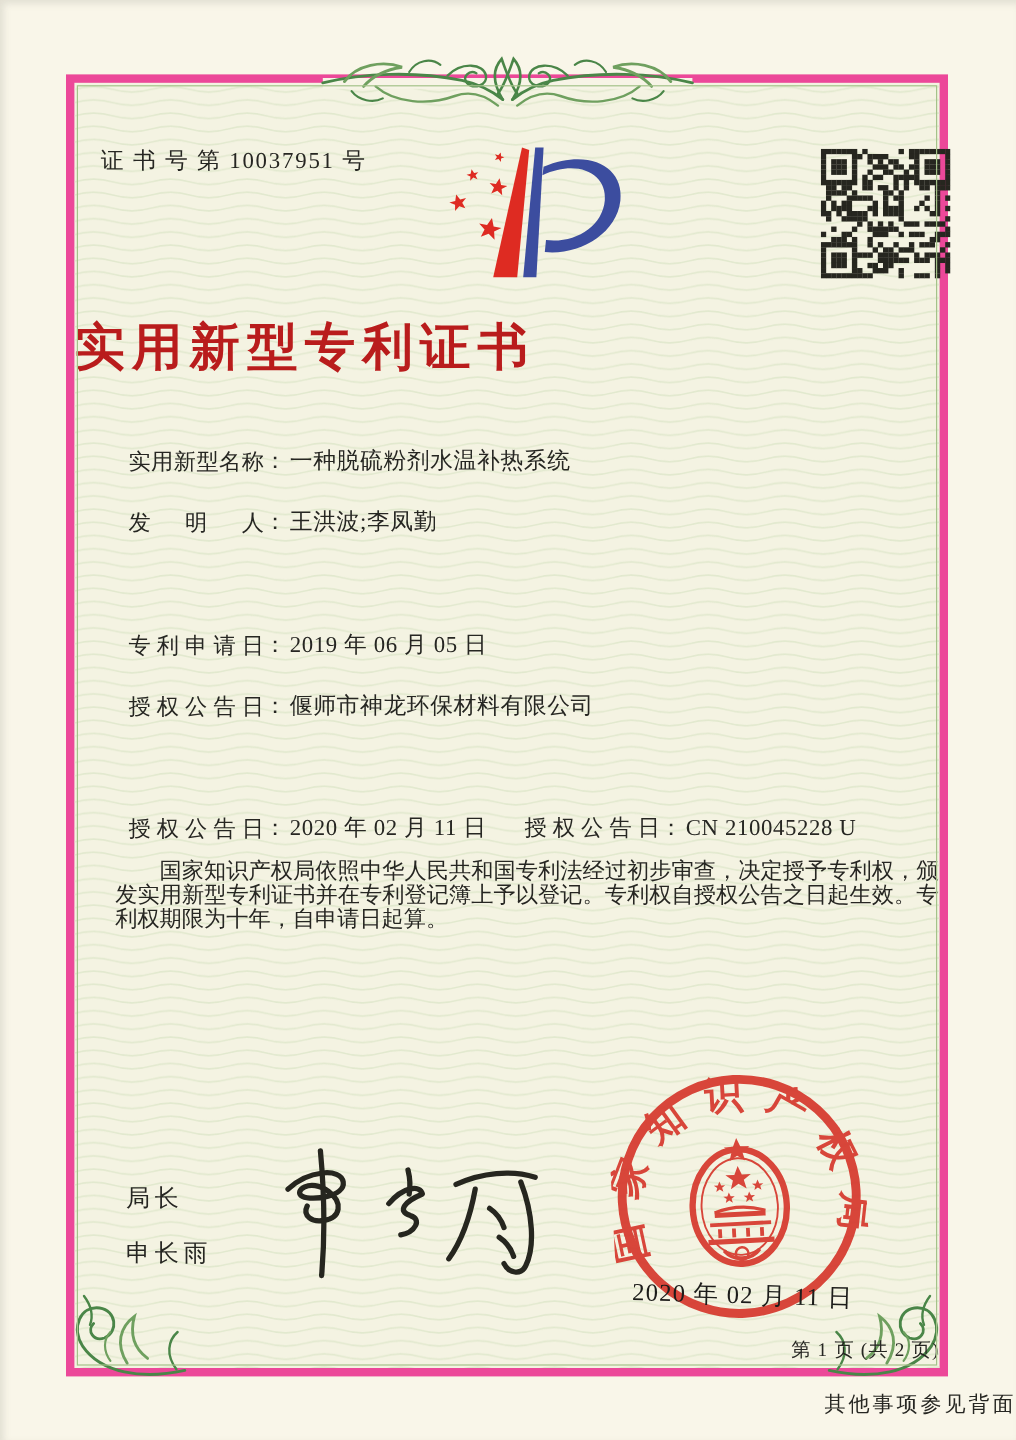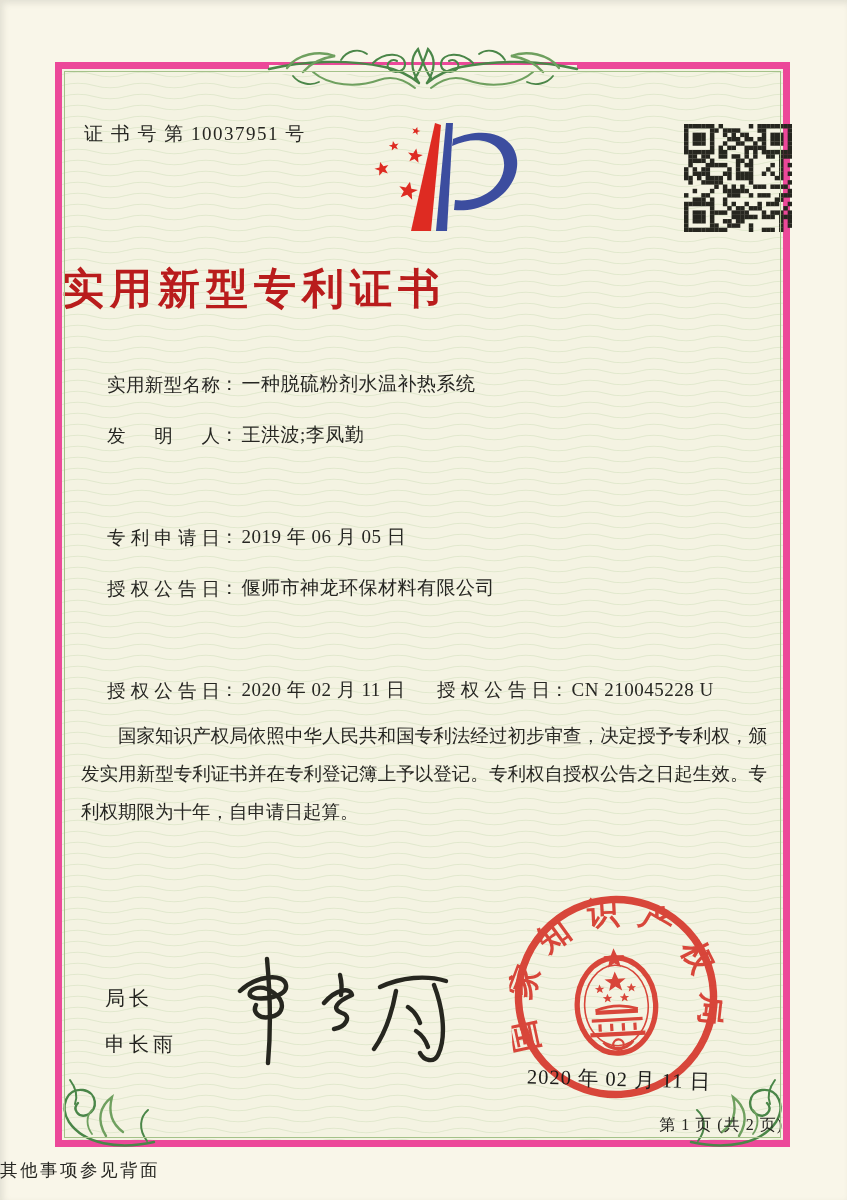--- a/index.html
+++ b/index.html
@@ -25,34 +25,34 @@
   .title{
     position:absolute;left:0;top:192px;width:100%;text-align:left;
     font-size:42px;font-weight:700;letter-spacing:6px;color:#b91c1c;
   }
   .row{position:absolute;left:45px;white-space:nowrap;font-size:19px;}
   .f-label{display:inline-block;width:113px;font-size:18.5px;text-align:justify;text-align-last:justify;vertical-align:bottom;}
   .f-colon{font-size:18.5px;}
   .f-value{margin-left:3px;letter-spacing:.5px;}
   .pair2{position:absolute;left:330px;top:0;white-space:nowrap;}
   .paras{
-    position:absolute;left:19px;top:648px;width:686px;
-    font-size:18.5px;line-height:38px;text-align:justify;font-family:Liberation Serif, serif;
+    position:absolute;left:34px;top:648px;width:686px;
+    font-size:18.5px;line-height:20px;text-align:justify;font-family:Liberation Serif, serif;
   }
   .paras p{margin:0;text-indent:2em;}
   .director-title{position:absolute;left:43px;top:916px;font-size:20px;letter-spacing:4px;}
   .director-name{position:absolute;left:43px;top:962px;font-size:20px;letter-spacing:4px;}
   .signature{position:absolute;left:150px;top:882px;width:250px;height:120px;}
   .seal{position:absolute;left:448px;top:822px;width:212px;height:212px;transform:rotate(-3deg);opacity:.93;}
   .seal-date{
     position:absolute;left:452px;top:996px;width:210px;text-align:center;
     font-size:20.5px;color:#1c1c1a;letter-spacing:1px;transform:rotate(1.6deg);
   }
   .page-info{position:absolute;left:0;top:1046px;width:100%;text-align:right;font-size:16px;letter-spacing:1px;}
-  .back-note{position:absolute;left:0;top:1158px;width:100%;text-align:left;font-size:17.5px;letter-spacing:2.5px;}
+  .back-note{position:absolute;left:0;top:1158px;width:100%;text-align:right;font-size:17.5px;letter-spacing:2.5px;}
   .orn-top{position:absolute;left:50%;top:-27px;transform:translateX(-50%);width:340px;height:54px;}
   .orn-bl{position:absolute;left:-14px;bottom:-16px;width:110px;height:86px;}
   .orn-br{position:absolute;right:-14px;bottom:-16px;width:110px;height:86px;transform:scaleX(-1);}
 </style>
 </head>
 <body>
 
 <div class="frame">
 
   <svg class="waves" xmlns="http://www.w3.org/2000/svg" preserveAspectRatio="none">

